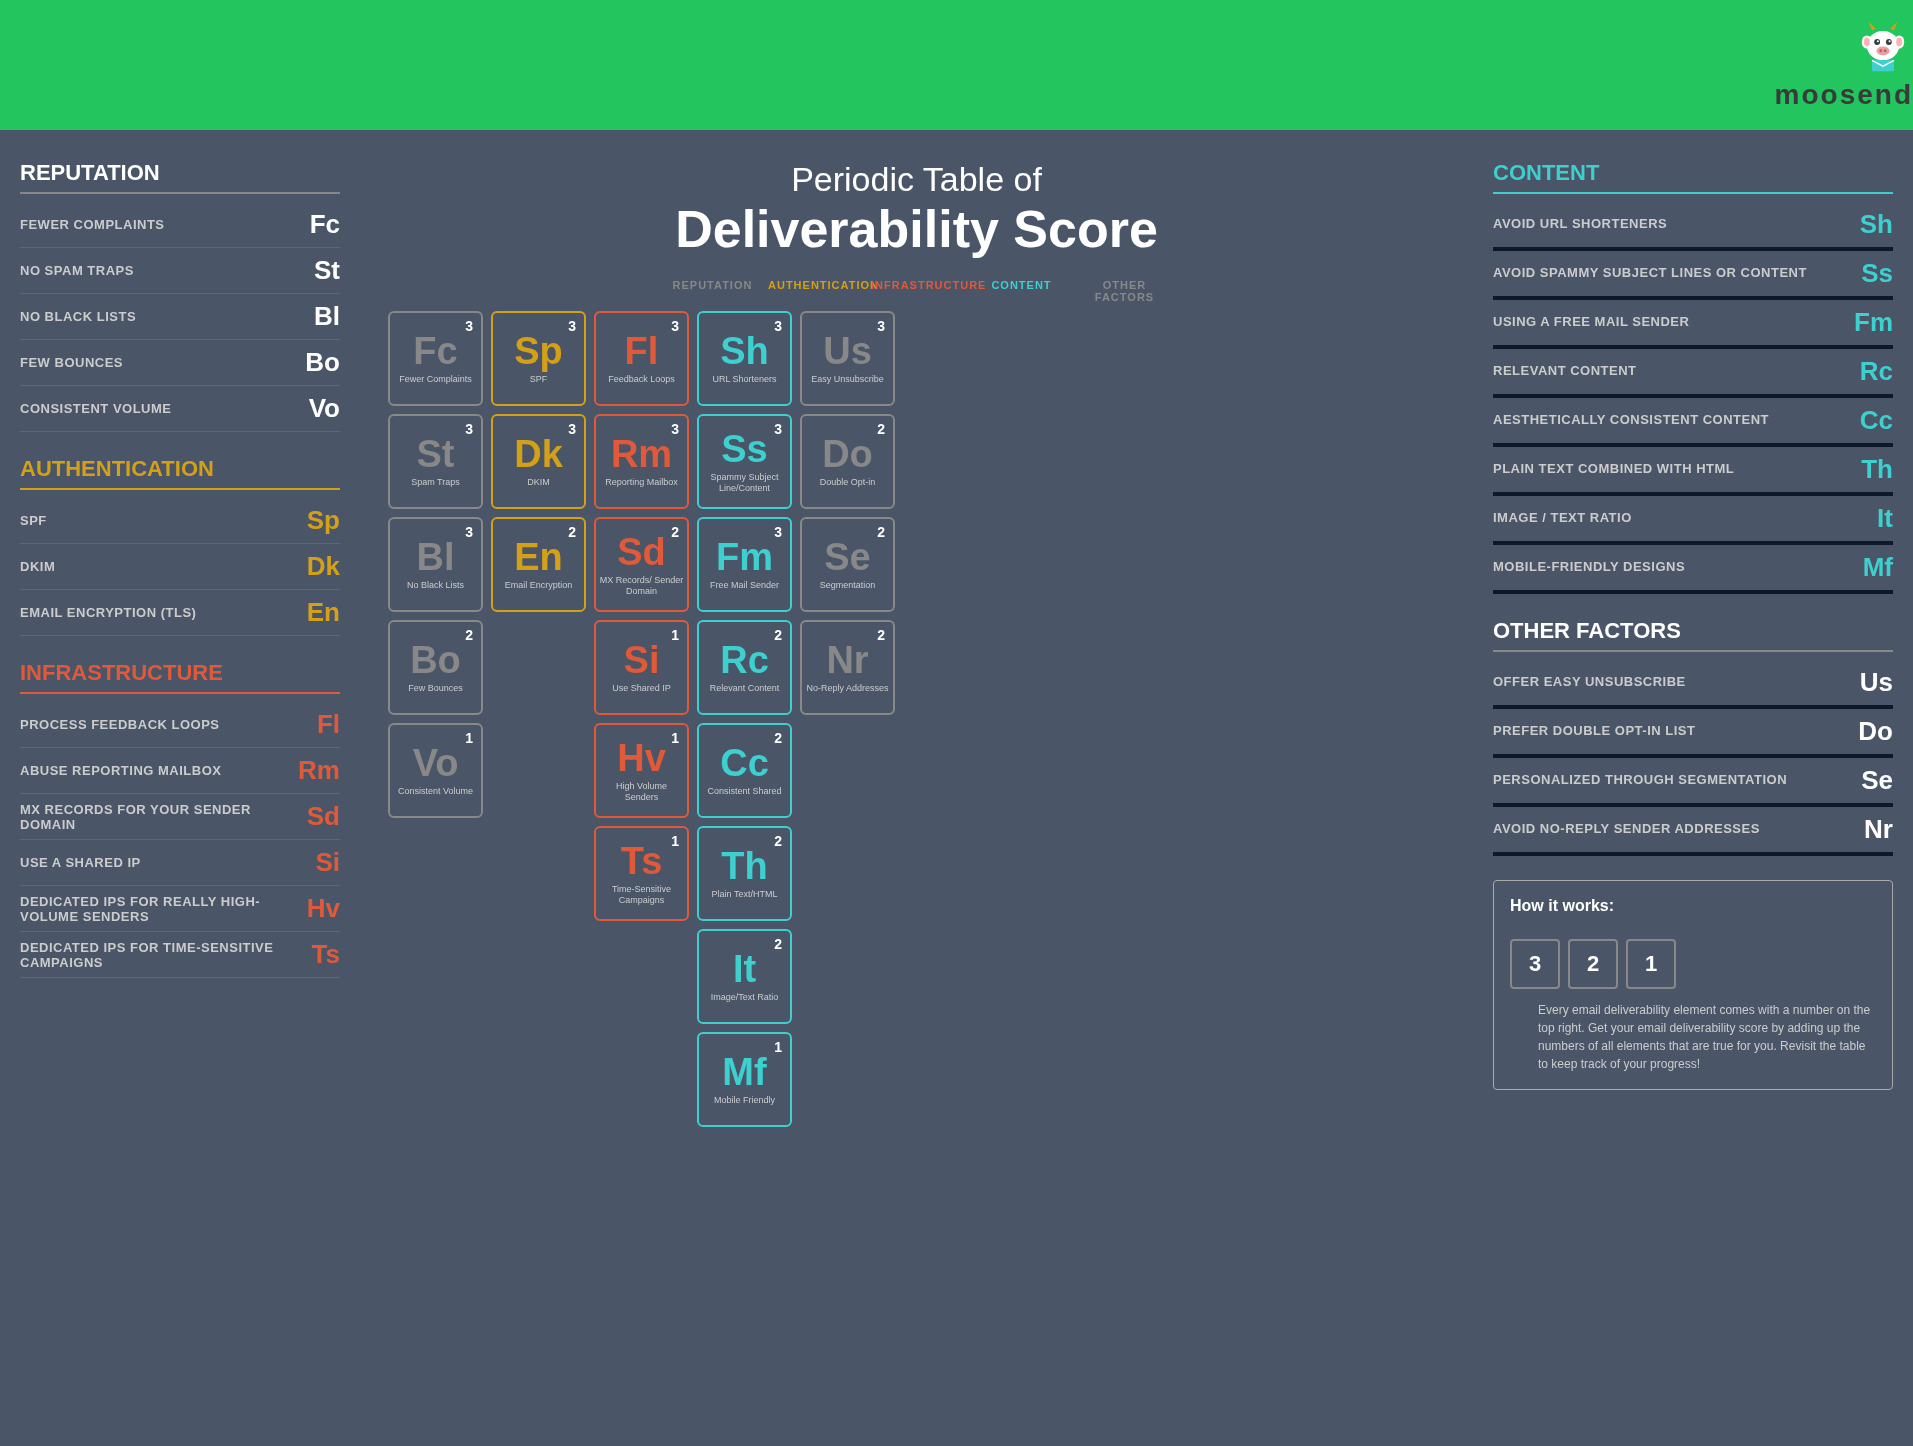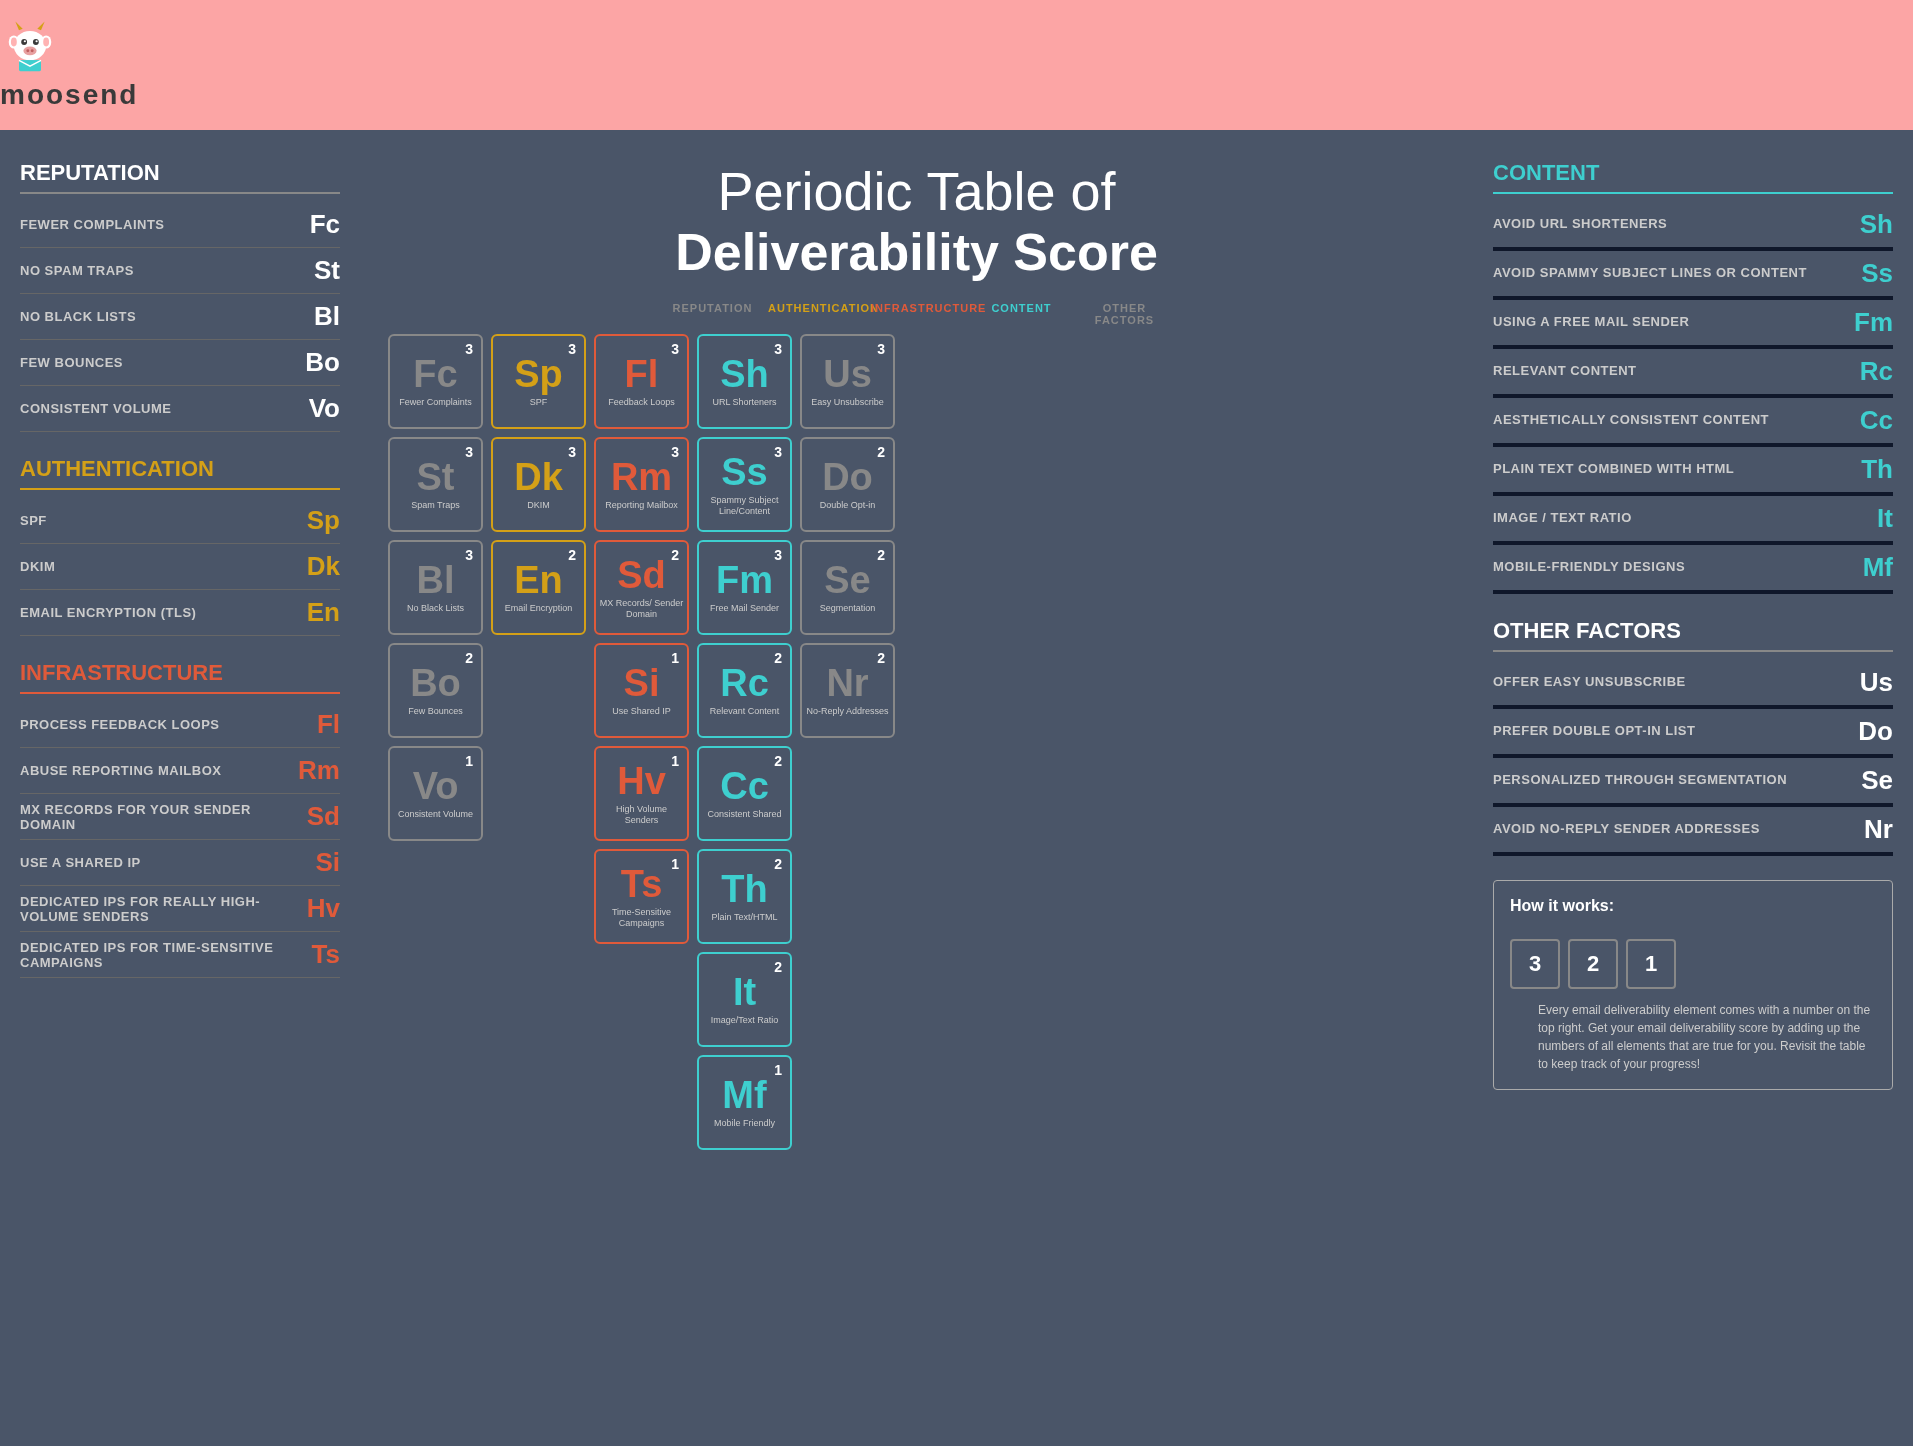--- a/index.html
+++ b/index.html
@@ -1,25 +1,25 @@
 <!DOCTYPE html>
 <html><head>
   <meta charset="utf-8">
   <style>
     * { box-sizing: border-box; margin: 0; padding: 0; }
     body { font-family: Arial, sans-serif; background: #4a5568; width: 1913px; min-height: 1446px; }
 
     
     .header {
-      background: #fca5a5;
+      background: #22c55e;
       width: 100%;
       height: 130px;
       display: flex;
       flex-direction: column;
-      align-items: flex-start;
+      align-items: flex-end;
       justify-content: center;
       gap: 4px;
     }
     .logo-cow {
       width: 60px;
       height: 55px;
     }
     .header-title {
       color: #3a3a3a;
       font-size: 28px;
@@ -87,21 +87,21 @@
       align-items: center;
       padding: 0 20px;
     }
 
     .main-title {
       text-align: center;
       margin-bottom: 20px;
     }
     .main-title-top {
       color: #ffffff;
-      font-size: 54px;
+      font-size: 34px;
       font-weight: 300;
     }
     .main-title-bottom {
       color: #ffffff;
       font-size: 52px;
       font-weight: bold;
     }
 
     
     .periodic-table {

